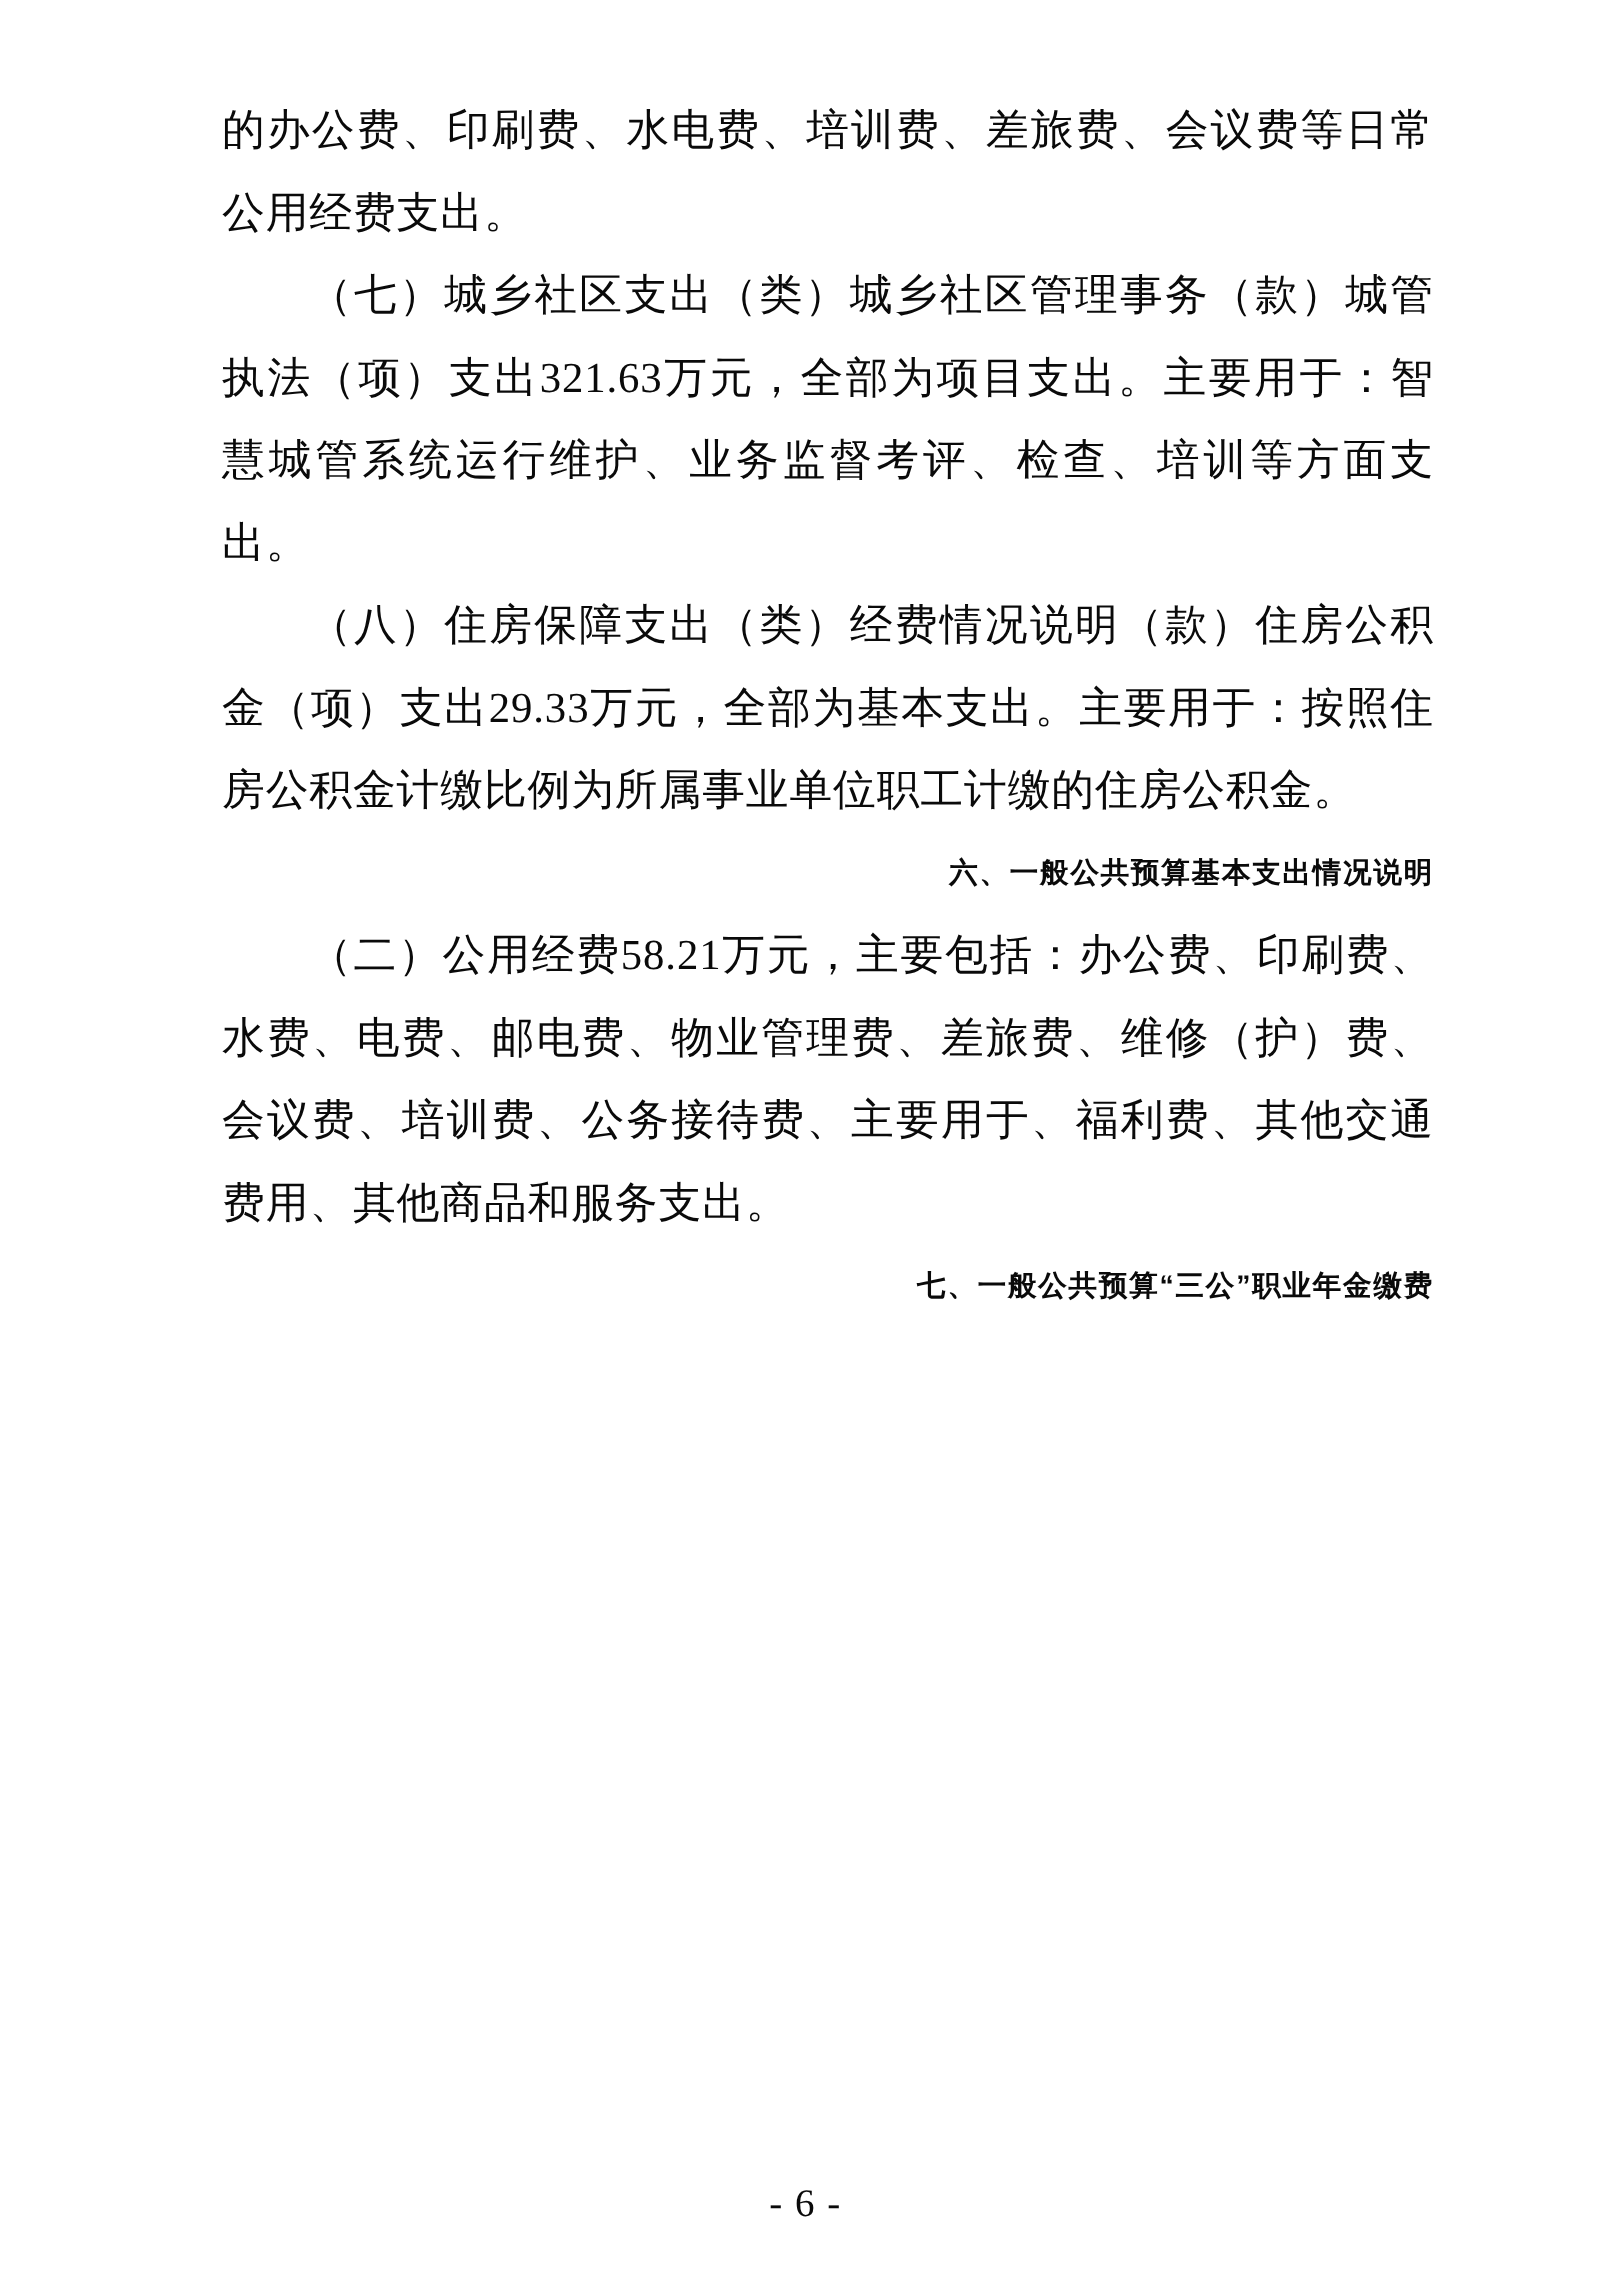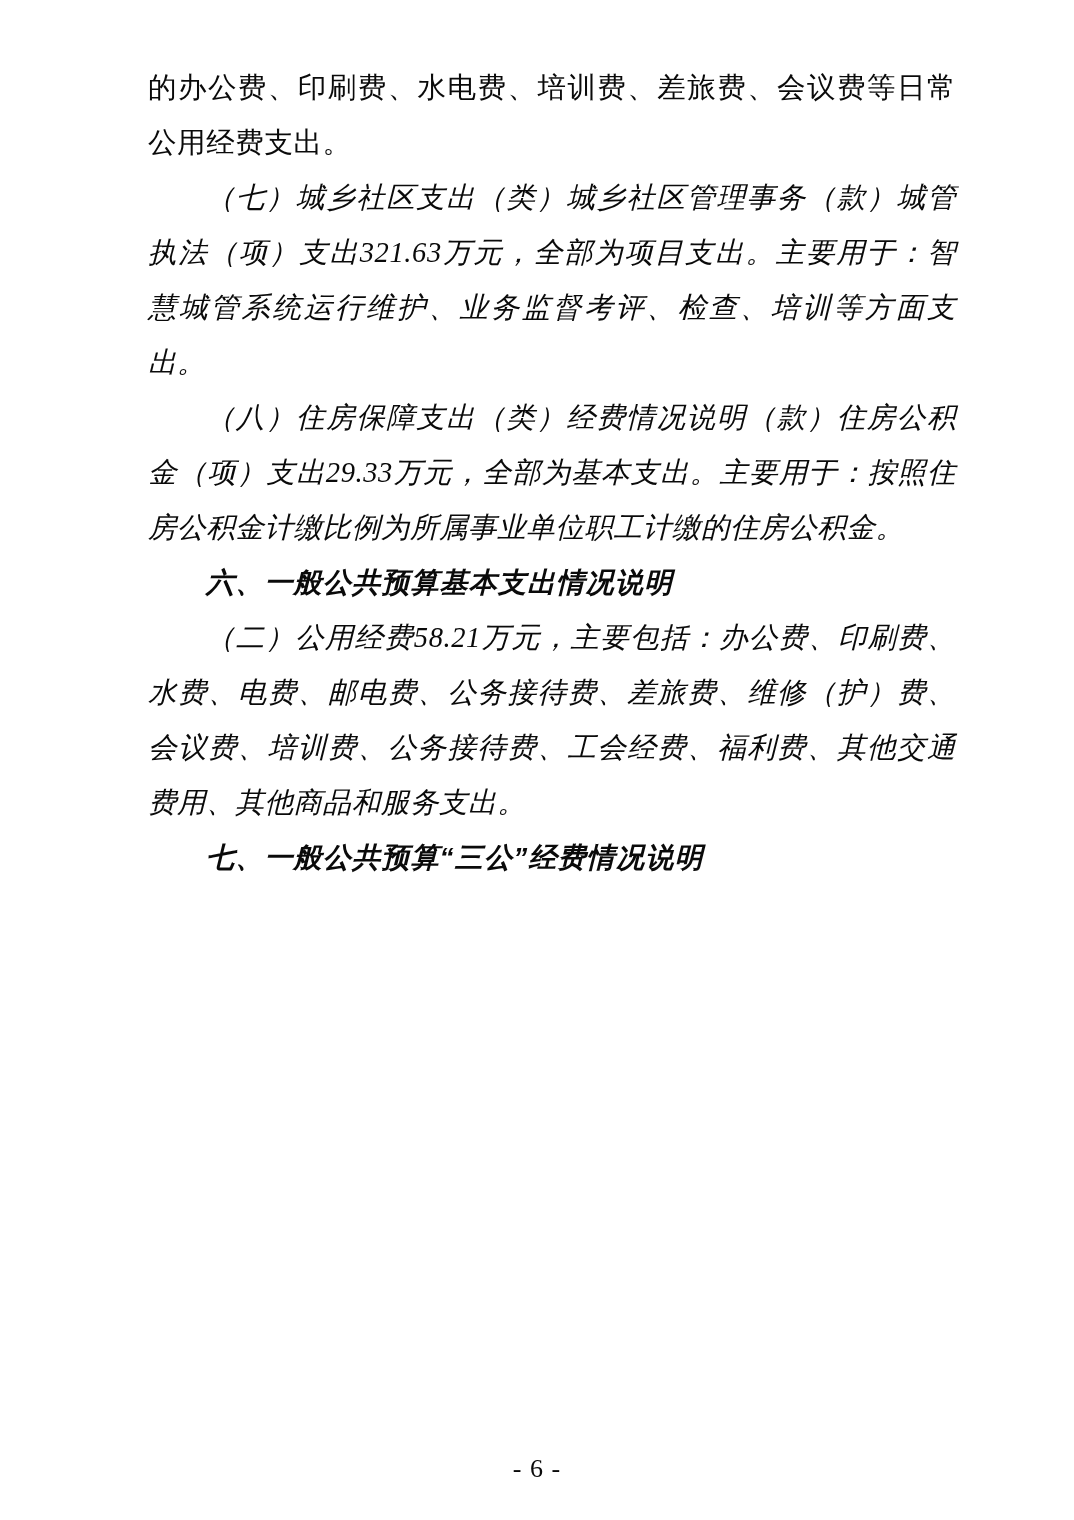--- a/index.html
+++ b/index.html
@@ -28,31 +28,32 @@
     letter-spacing: 0.6px;
     text-align: justify;
     text-justify: inter-ideograph;
     margin: 0;
     text-indent: 0;
   }
   .indent {
     text-indent: 58px;
   }
   .heading {
-    font-size: 28px;
+    font-size: 19px;
     line-height: 55px;
     font-weight: bold;
     font-family: "Liberation Sans", "DejaVu Sans", sans-serif;
     letter-spacing: 1.2px;
     margin: 0;
     text-indent: 58px;
+    text-align: right;
   }
   .gap-before-heading { margin-top: 28px; }
   .gap-after-heading { margin-top: 26px; }
-  .block + .block { margin-top: 0; font-style: italic; }
+  .block + .block { margin-top: 0; }
   .footer {
     position: absolute;
     left: 0;
     right: 0;
     bottom: 36px;
     text-align: center;
     font-size: 26px;
     letter-spacing: 1px;
     font-family: "Liberation Serif", "DejaVu Serif", serif;
   }
@@ -65,20 +66,20 @@
   <p class="para block">的办公费、印刷费、水电费、培训费、差旅费、会议费等日常公用经费支出。</p>
 
   <p class="para indent block">（七）城乡社区支出（类）城乡社区管理事务（款）城管执法（项）支出321.63万元，全部为项目支出。主要用于：智慧城管系统运行维护、业务监督考评、检查、培训等方面支出。</p>
 
   <p class="para indent block">（八）住房保障支出（类）经费情况说明（款）住房公积金（项）支出29.33万元，全部为基本支出。主要用于：按照住房公积金计缴比例为所属事业单位职工计缴的住房公积金。</p>
 
   <h2 class="heading block gap-before-heading">六、一般公共预算基本支出情况说明</h2>
 
 
 
-  <p class="para indent block">（二）公用经费58.21万元，主要包括：办公费、印刷费、水费、电费、邮电费、公务接待费、差旅费、维修（护）费、会议费、培训费、公务接待费、工会经费、福利费、其他交通费用、其他商品和服务支出。</p>
+  <p class="para indent block">（二）公用经费58.21万元，主要包括：办公费、印刷费、水费、电费、邮电费、物业管理费、差旅费、维修（护）费、会议费、培训费、公务接待费、主要用于、福利费、其他交通费用、其他商品和服务支出。</p>
 
-  <h2 class="heading block gap-before-heading">七、一般公共预算“三公”经费情况说明</h2>
+  <h2 class="heading block gap-before-heading">七、一般公共预算“三公”职业年金缴费</h2>
 
 
   <div class="footer">- 6 -</div>
 
 </div>
 
 </body></html>

